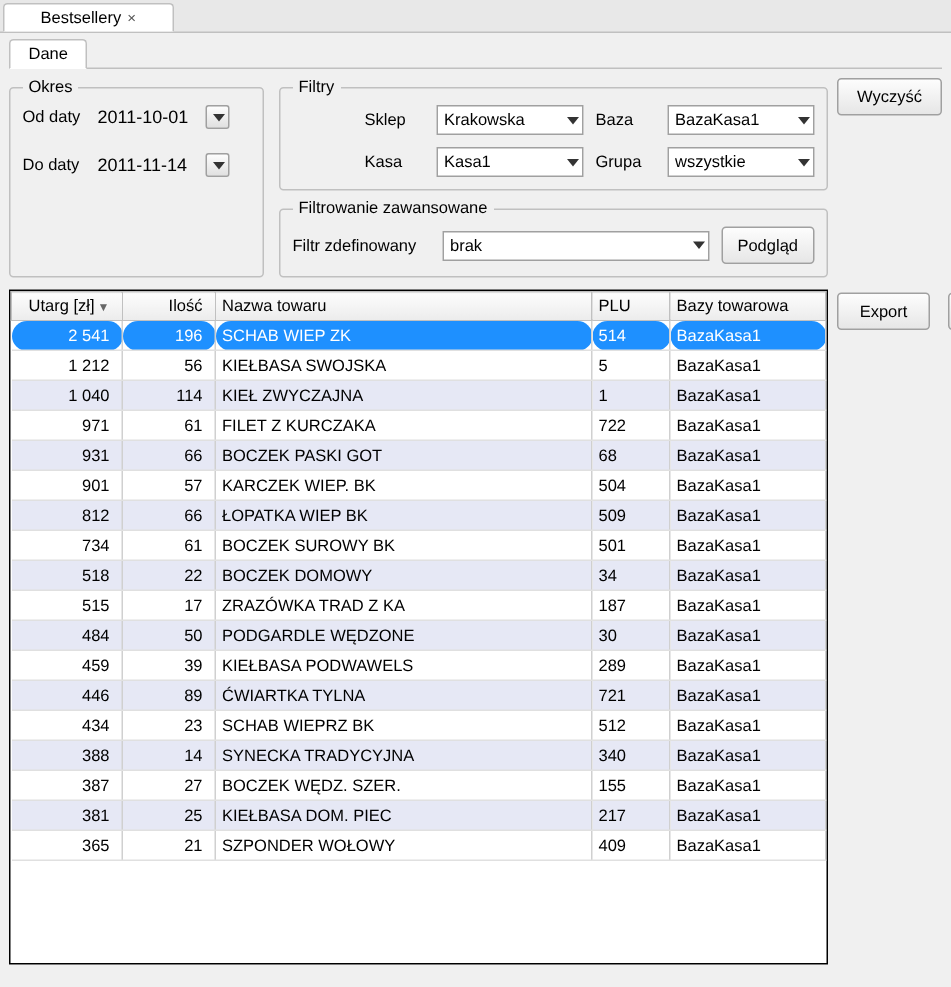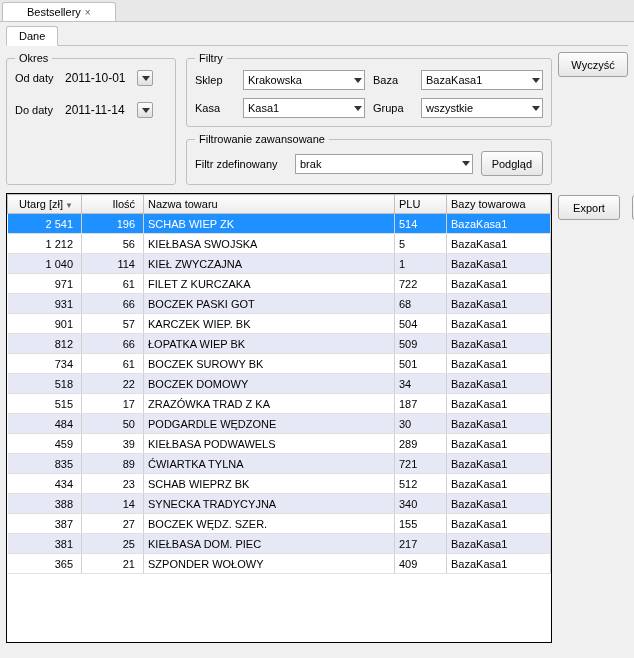--- a/index.html
+++ b/index.html
@@ -123,20 +123,21 @@
     background: linear-gradient(#fdfdfd,#e0e0e0);
     border: 1px solid #a0a0a0;
     border-radius: 2px;
     cursor: pointer;
   }
   .filtry-grid {
     display: grid;
     grid-template-columns: 40px 1fr 40px 1fr;
     gap: 8px 8px;
     align-items: center;
+    margin-left: 48px;
   }
   .filtry-grid .label { width: auto; }
   .adv-group {
     margin-top: 6px;
   }
   .adv-row {
     display: flex;
     align-items: center;
     gap: 8px;
   }
@@ -204,20 +205,21 @@
     padding: 3px 4px;
     height: 20px;
     white-space: nowrap;
     overflow: hidden;
   }
   tbody tr:nth-child(odd) td { background: #e6e8f5; }
   tbody tr:nth-child(even) td { background: #fff; }
   tbody tr.selected td {
     background: #1e90ff !important;
     color: #fff;
+    border-radius: 10px;
   }
   .col-utarg { width: 74px; text-align: right; padding-right: 8px;}
   .col-ilosc { width: 62px; text-align: right; padding-right: 8px;}
   .col-nazwa { text-align: left; }
   .col-plu { width: 52px; text-align: left; }
   .col-bazy { width: 104px; text-align: left; }
   .side-buttons2 {
     display: flex;
     gap: 12px;
     width: 70px;
@@ -403,21 +405,21 @@
                 <td class="col-bazy">BazaKasa1</td>
               </tr>
               <tr>
                 <td class="col-utarg">459</td>
                 <td class="col-ilosc">39</td>
                 <td class="col-nazwa">KIEŁBASA PODWAWELS</td>
                 <td class="col-plu">289</td>
                 <td class="col-bazy">BazaKasa1</td>
               </tr>
               <tr>
-                <td class="col-utarg">835</td>
+                <td class="col-utarg">446</td>
                 <td class="col-ilosc">89</td>
                 <td class="col-nazwa">ĆWIARTKA TYLNA</td>
                 <td class="col-plu">721</td>
                 <td class="col-bazy">BazaKasa1</td>
               </tr>
               <tr>
                 <td class="col-utarg">434</td>
                 <td class="col-ilosc">23</td>
                 <td class="col-nazwa">SCHAB WIEPRZ BK</td>
                 <td class="col-plu">512</td>

